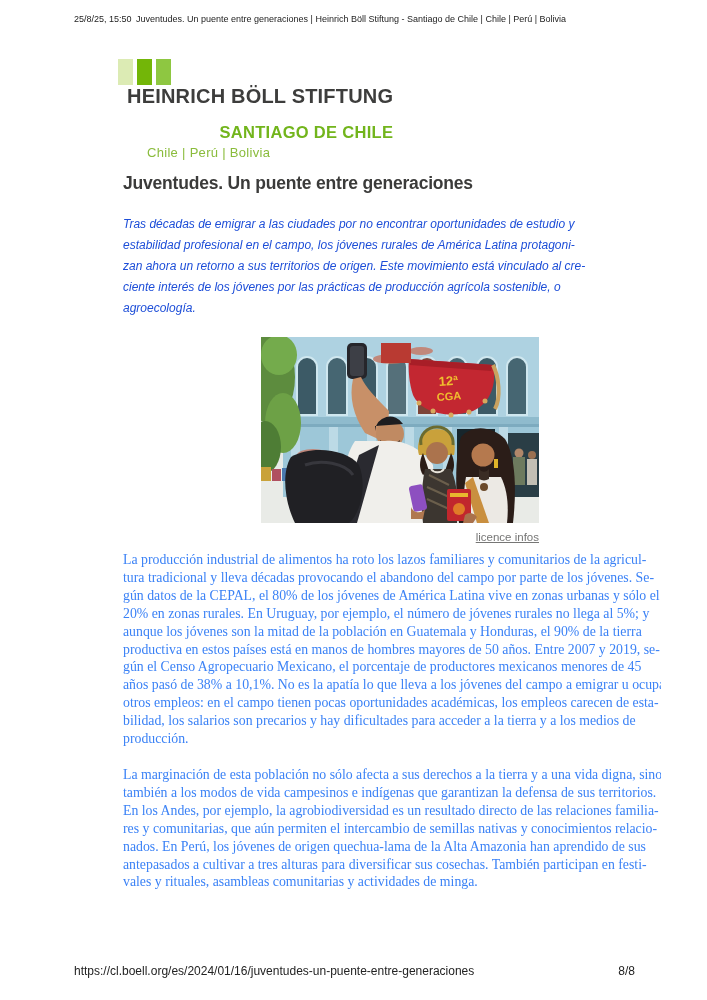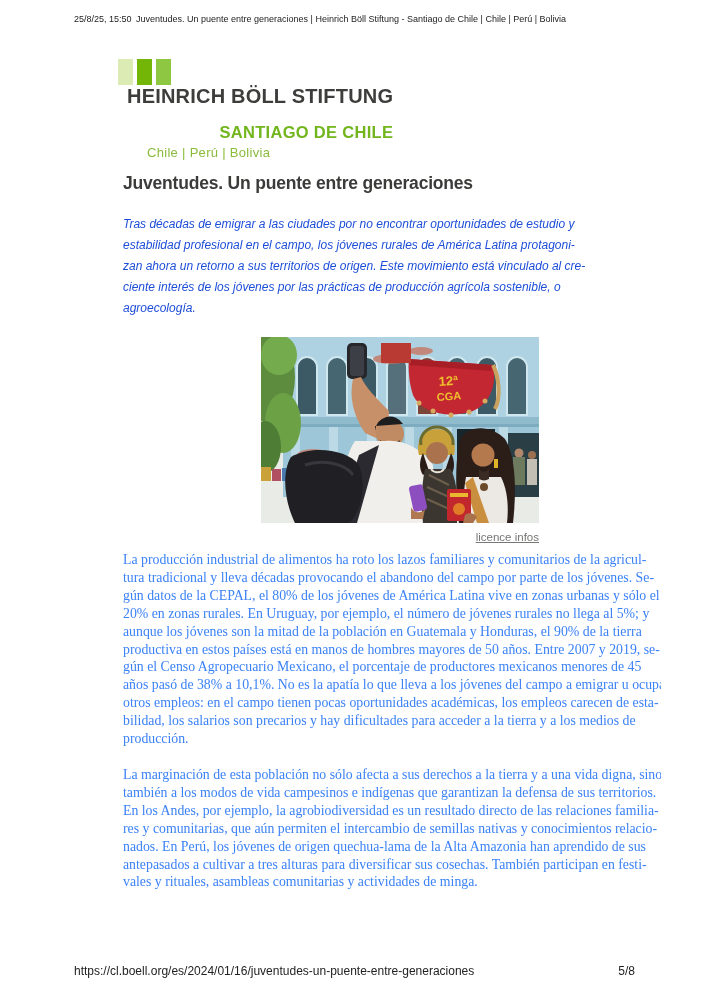--- a/index.html
+++ b/index.html
@@ -220,16 +220,16 @@
   <p class="body-para para-2">La marginación de esta población no sólo afecta a sus derechos a la tierra y a una vida digna, sino
 también a los modos de vida campesinos e indígenas que garantizan la defensa de sus territorios.
 En los Andes, por ejemplo, la agrobiodiversidad es un resultado directo de las relaciones familia-
 res y comunitarias, que aún permiten el intercambio de semillas nativas y conocimientos relacio-
 nados. En Perú, los jóvenes de origen quechua-lama de la Alta Amazonia han aprendido de sus
 antepasados a cultivar a tres alturas para diversificar sus cosechas. También participan en festi-
 vales y rituales, asambleas comunitarias y actividades de minga.</p>
 
   <div class="print-footer">
     <span class="url">https://cl.boell.org/es/2024/01/16/juventudes-un-puente-entre-generaciones</span>
-    <span class="page-number">5/8</span>
+    <span class="page-number">8/8</span>
   </div>
 
 </div>
 
 </body></html>

